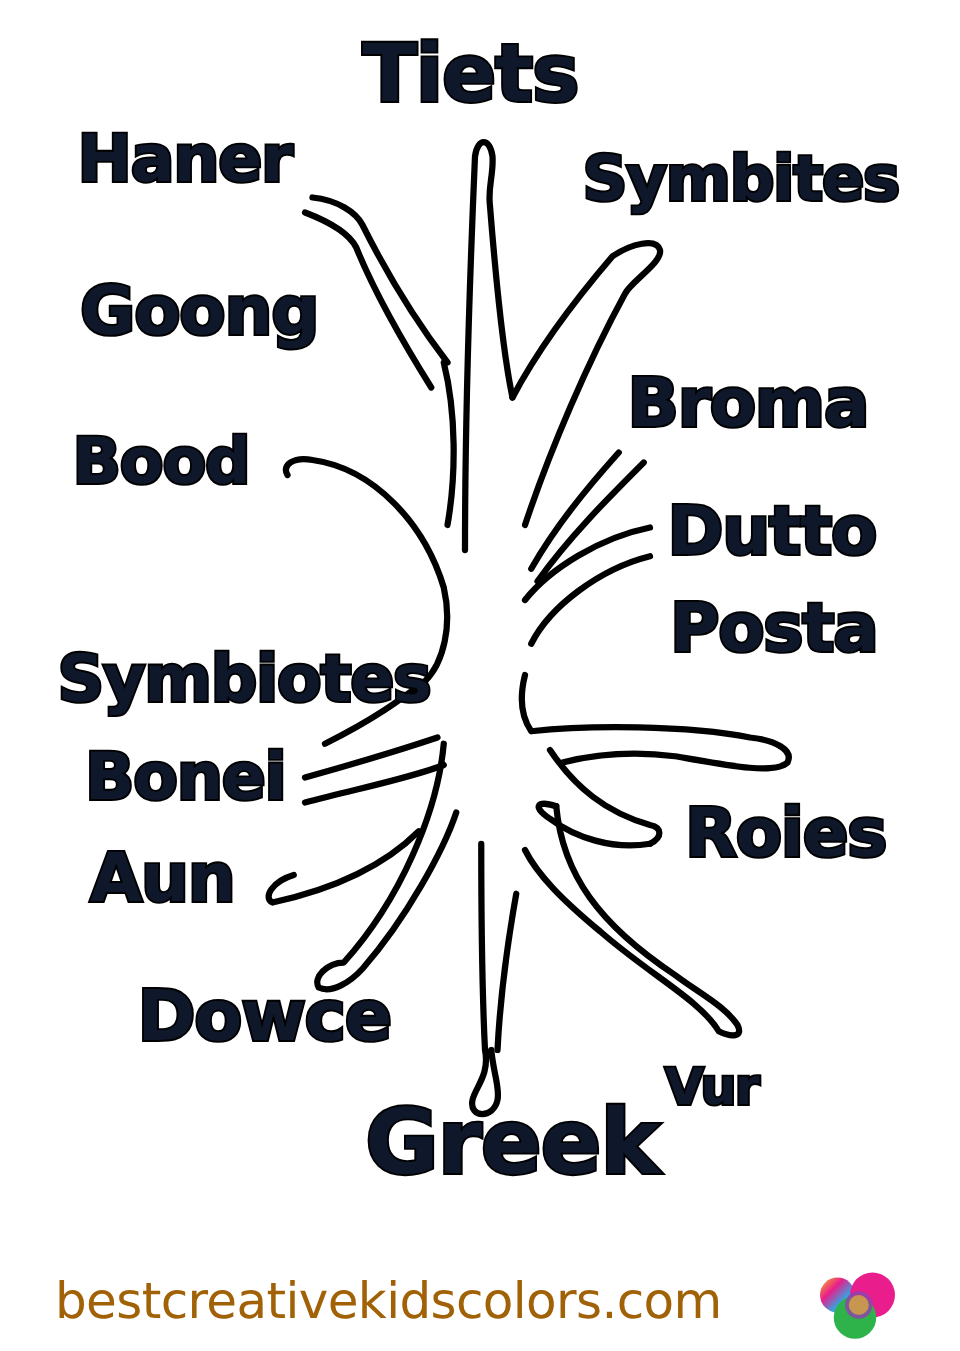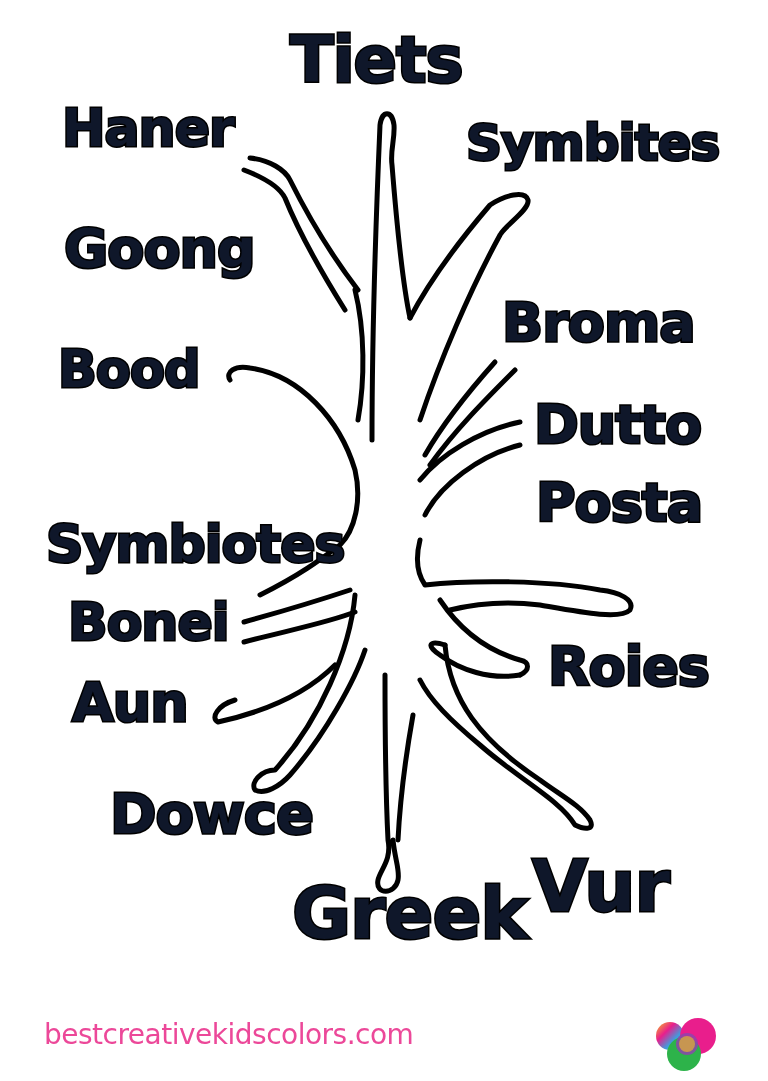--- a/index.html
+++ b/index.html
@@ -12,21 +12,21 @@
     color: #0f172a;
     -webkit-text-stroke: 3px #000000;
     paint-order: stroke fill;
     letter-spacing: -1px;
     white-space: nowrap;
     line-height: 1;
   }
   .footer-text {
     position: absolute; left: 44px; top: 1018px;
     font-family: "DejaVu Sans", sans-serif;
-    font-size: 28px; color: #ec4899; letter-spacing: -0.5px;
+    font-size: 40px; color: #a16207; letter-spacing: -0.5px;
   }
   .logo { position: absolute; left: 654px; top: 1016px; width: 66px; height: 56px; }
 </style>
 </head>
 <body>
 
 <svg id="tree" viewBox="0 0 768 1081" xmlns="http://www.w3.org/2000/svg">
   <g fill="none" stroke="#000" stroke-width="5" stroke-linecap="round" stroke-linejoin="round">
 
     <path d="M372,440 C372,360 375,240 380,125 C382,110 392,110 394,125 C395,140 390,150 392,165 C398,240 404,290 410,318"></path>
@@ -71,21 +71,21 @@
 <div class="label" style="left:64px;top:222px;font-size:54px;">Goong</div>
 <div class="label" style="left:502px;top:296px;font-size:54px;">Broma</div>
 <div class="label" style="left:58px;top:344px;font-size:51px;">Bood</div>
 <div class="label" style="left:534px;top:398px;font-size:54px;">Dutto</div>
 <div class="label" style="left:46px;top:480px;font-size:52px;margin-top:38px;">Symbiotes</div>
 <div class="label" style="left:536px;top:476px;font-size:54px;">Posta</div>
 <div class="label" style="left:68px;top:596px;font-size:52px;">Bonei</div>
 <div class="label" style="left:548px;top:640px;font-size:54px;">Roies</div>
 <div class="label" style="left:72px;top:676px;font-size:54px;">Aun</div>
 <div class="label" style="left:62px;top:786px;font-size:56px;margin-left:48px;">Dowce</div>
-<div class="label" style="left:532px;top:850px;font-size:72px;">Vur</div>
+<div class="label" style="left:532px;top:850px;font-size:40px;">Vur</div>
 <div class="label" style="left:292px;top:877px;font-size:72px;">Greek</div>
 
 <div class="footer-text">bestcreativekidscolors.com</div>
 
 <svg class="logo" viewBox="0 0 66 56" xmlns="http://www.w3.org/2000/svg">
   <defs>
     <linearGradient id="swirl" x1="0" y1="0" x2="1" y2="1">
       <stop offset="0" stop-color="#f7c11e"></stop>
       <stop offset="0.35" stop-color="#e91e8c"></stop>
       <stop offset="0.65" stop-color="#3aa0e0"></stop>

